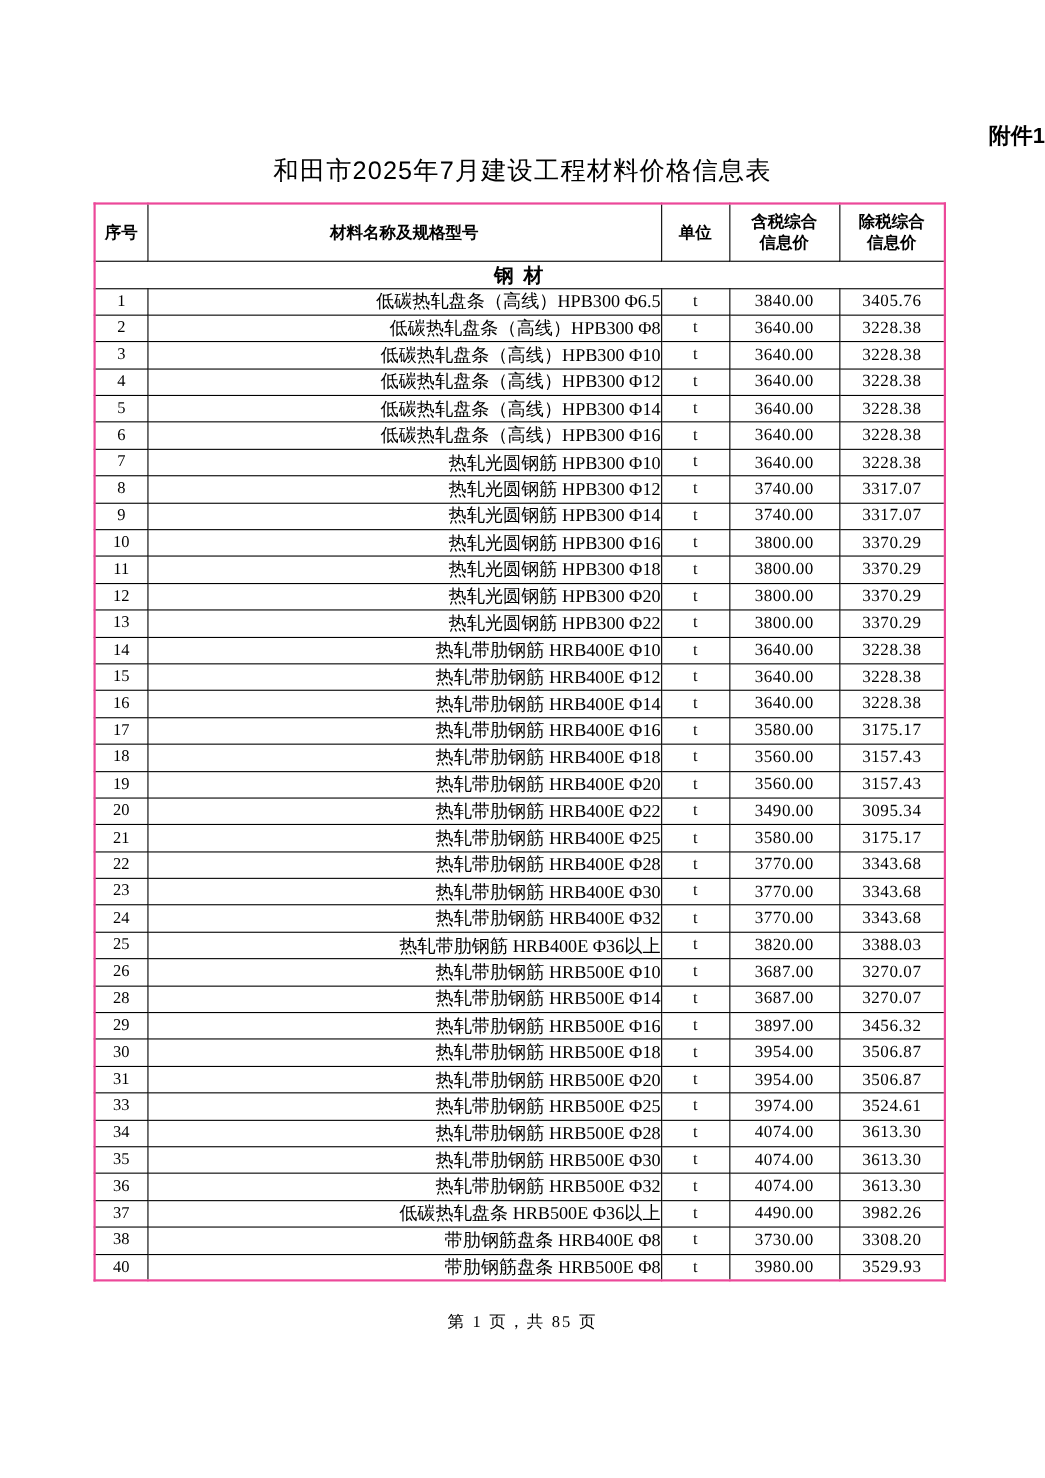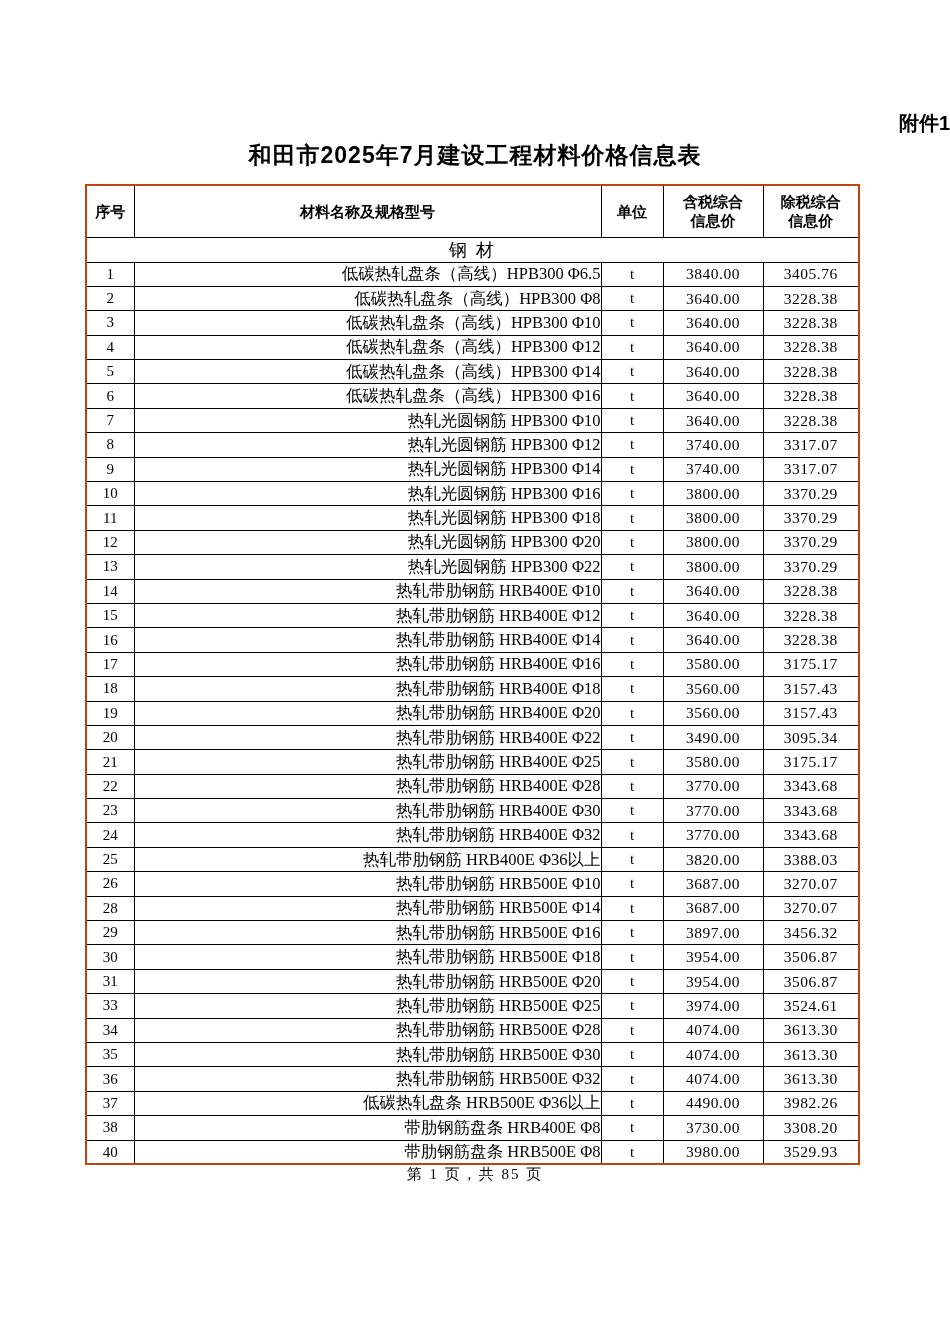--- a/index.html
+++ b/index.html
@@ -16,62 +16,63 @@
     margin: 110px 0 0 88px;
     font-size: 20px;
     font-weight: bold;
     font-family: "Liberation Sans", "DejaVu Sans", sans-serif;
     text-align: right;
   }
   .doc-title {
     margin-top: 3px;
     text-align: center;
     font-size: 23px;
-    font-weight: bold;
+    font-weight: normal;
     font-family: "Liberation Sans", "DejaVu Sans", sans-serif;
     letter-spacing: 1px;
   }
   table.price-table {
     border-collapse: collapse;
     table-layout: fixed;
     margin: 13px 0 0 85px;
     width: 773px;
-    border: 2px solid #c2410c;
+    border: 2px solid #ec4899;
   }
   .price-table th, .price-table td {
     border: 1px solid #000;
     overflow: hidden;
   }
   .price-table thead th {
     height: 52px;
     font-size: 15px;
     font-weight: bold;
     font-family: "Liberation Sans", "DejaVu Sans", sans-serif;
     text-align: center;
     vertical-align: middle;
     line-height: 1.3;
   }
   .section-cell {
     height: 27px;
     text-align: center;
-    font-weight: normal;
+    font-weight: bold;
     font-size: 18px;
     font-family: "Liberation Sans", "DejaVu Sans", sans-serif;
     letter-spacing: 2px;
     vertical-align: middle;
   }
   .price-table tbody td {
     height: 24.4px;
     vertical-align: middle;
   }
   td.col-index   { text-align: center; font-size: 15px; }
   td.col-name    { text-align: right; padding-left: 4px; font-size: 16.5px; white-space: nowrap; }
   td.col-unit    { text-align: center; font-size: 15px; }
   td.col-price   { text-align: center; font-size: 15.5px; letter-spacing: 0.5px; }
   .page-footer {
+    margin-top: 27px;
     text-align: center;
     font-size: 15px;
     letter-spacing: 2px;
   }
 </style>
 </head>
 <body>
 
 <div class="attachment-label">附件1</div>
 

